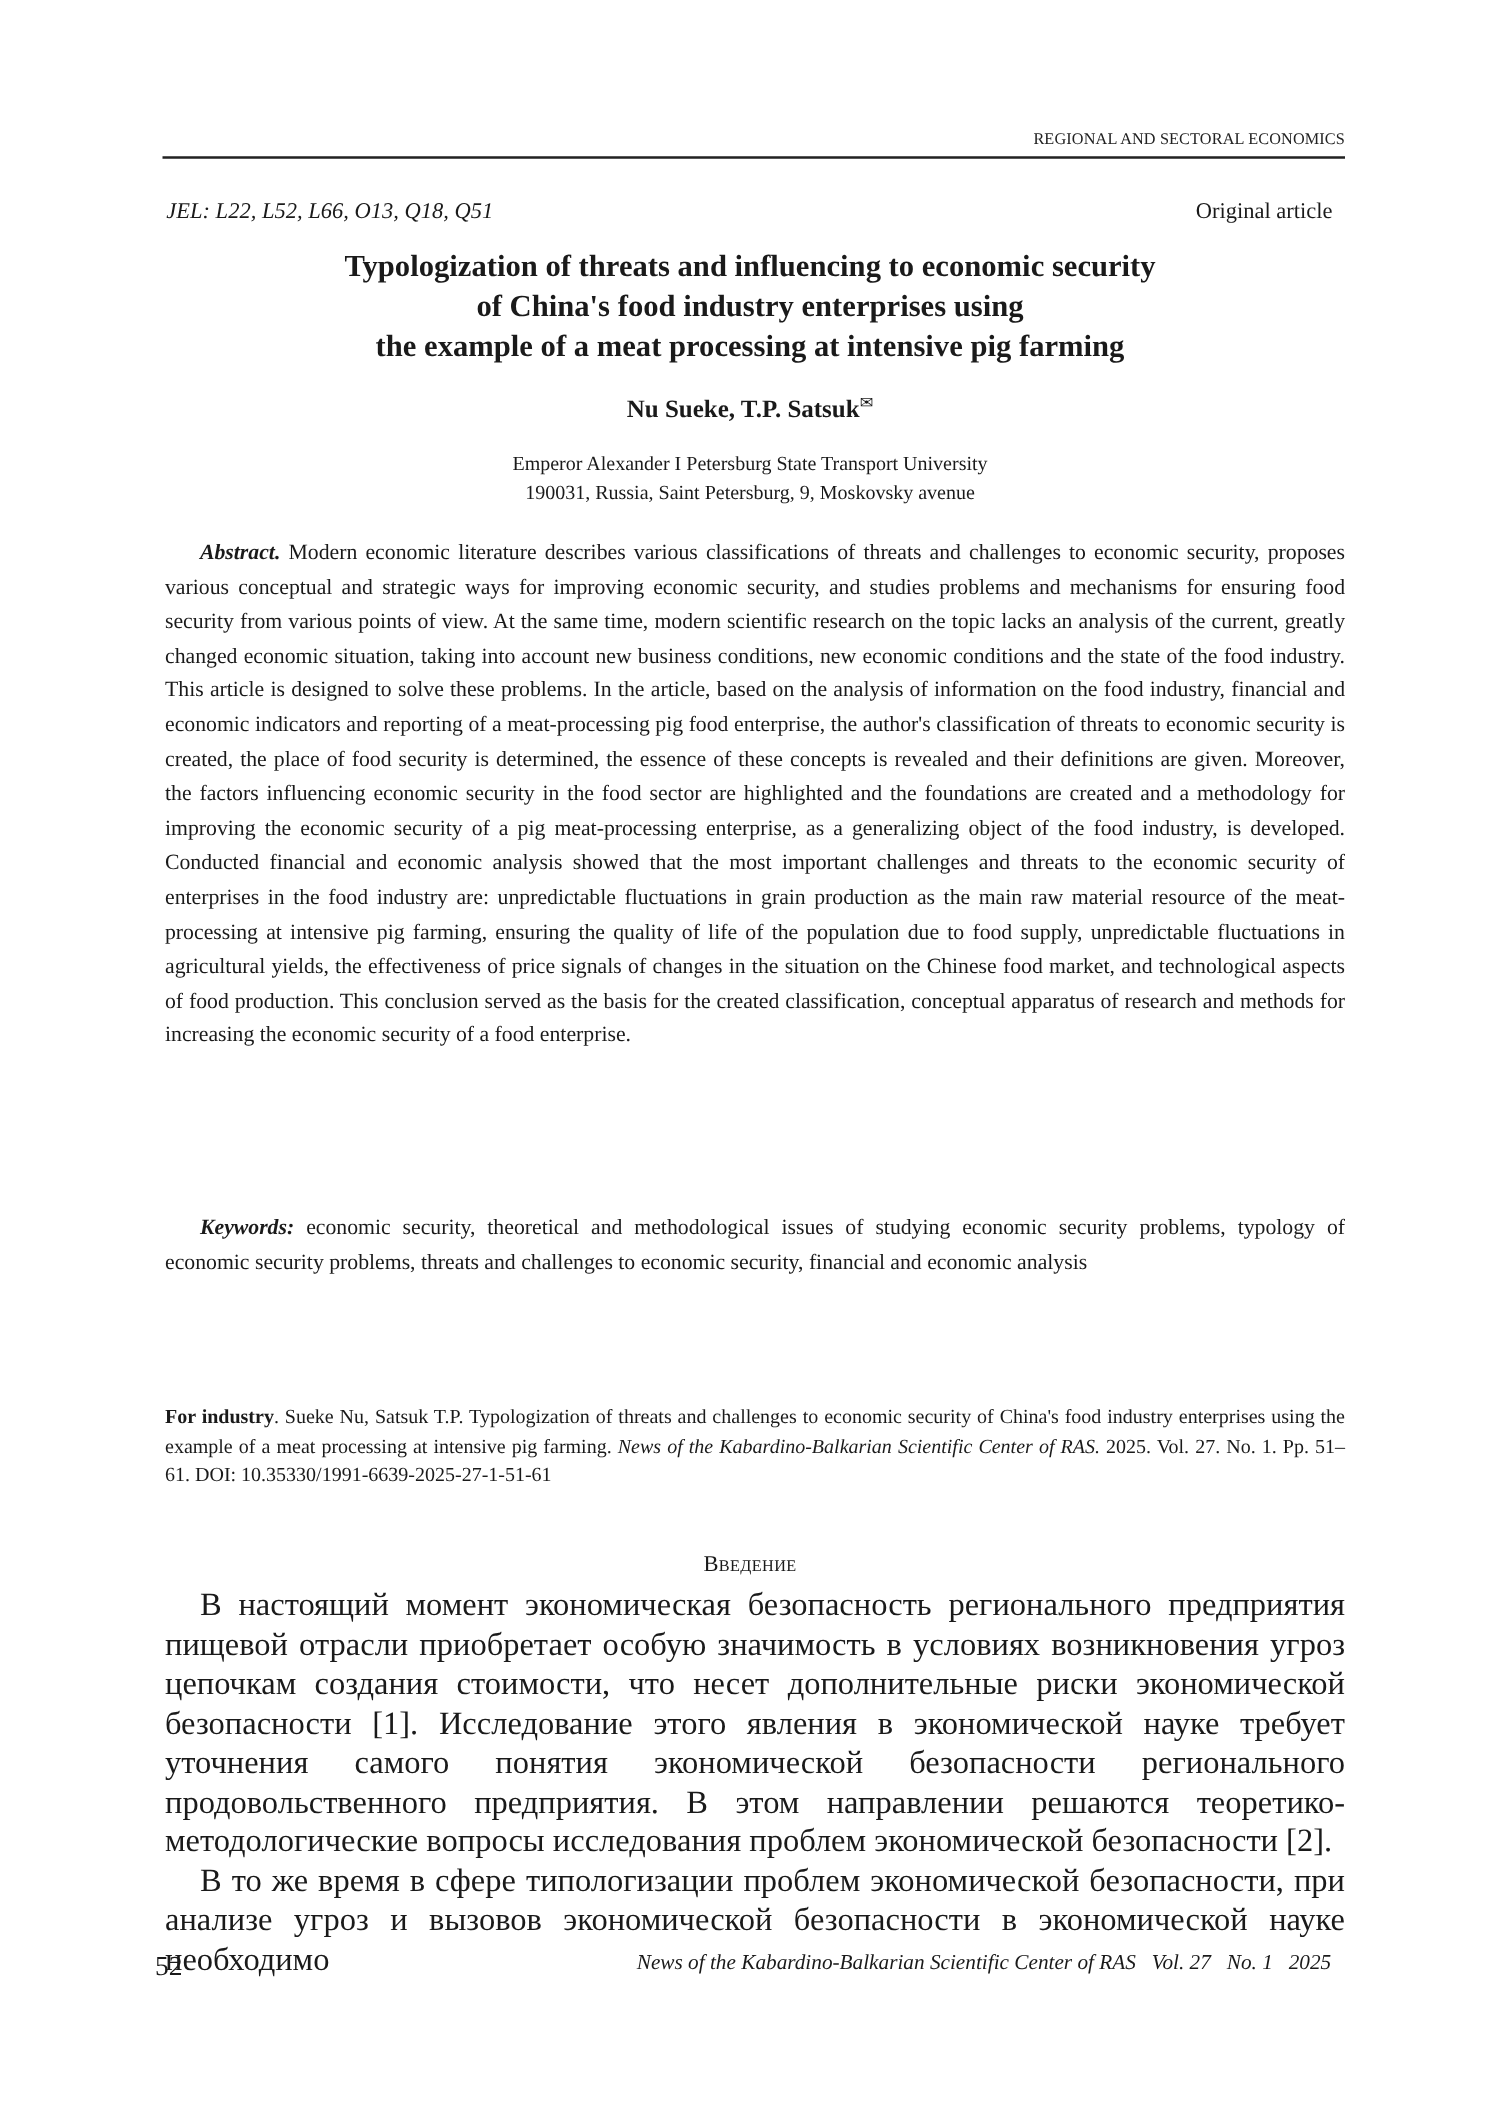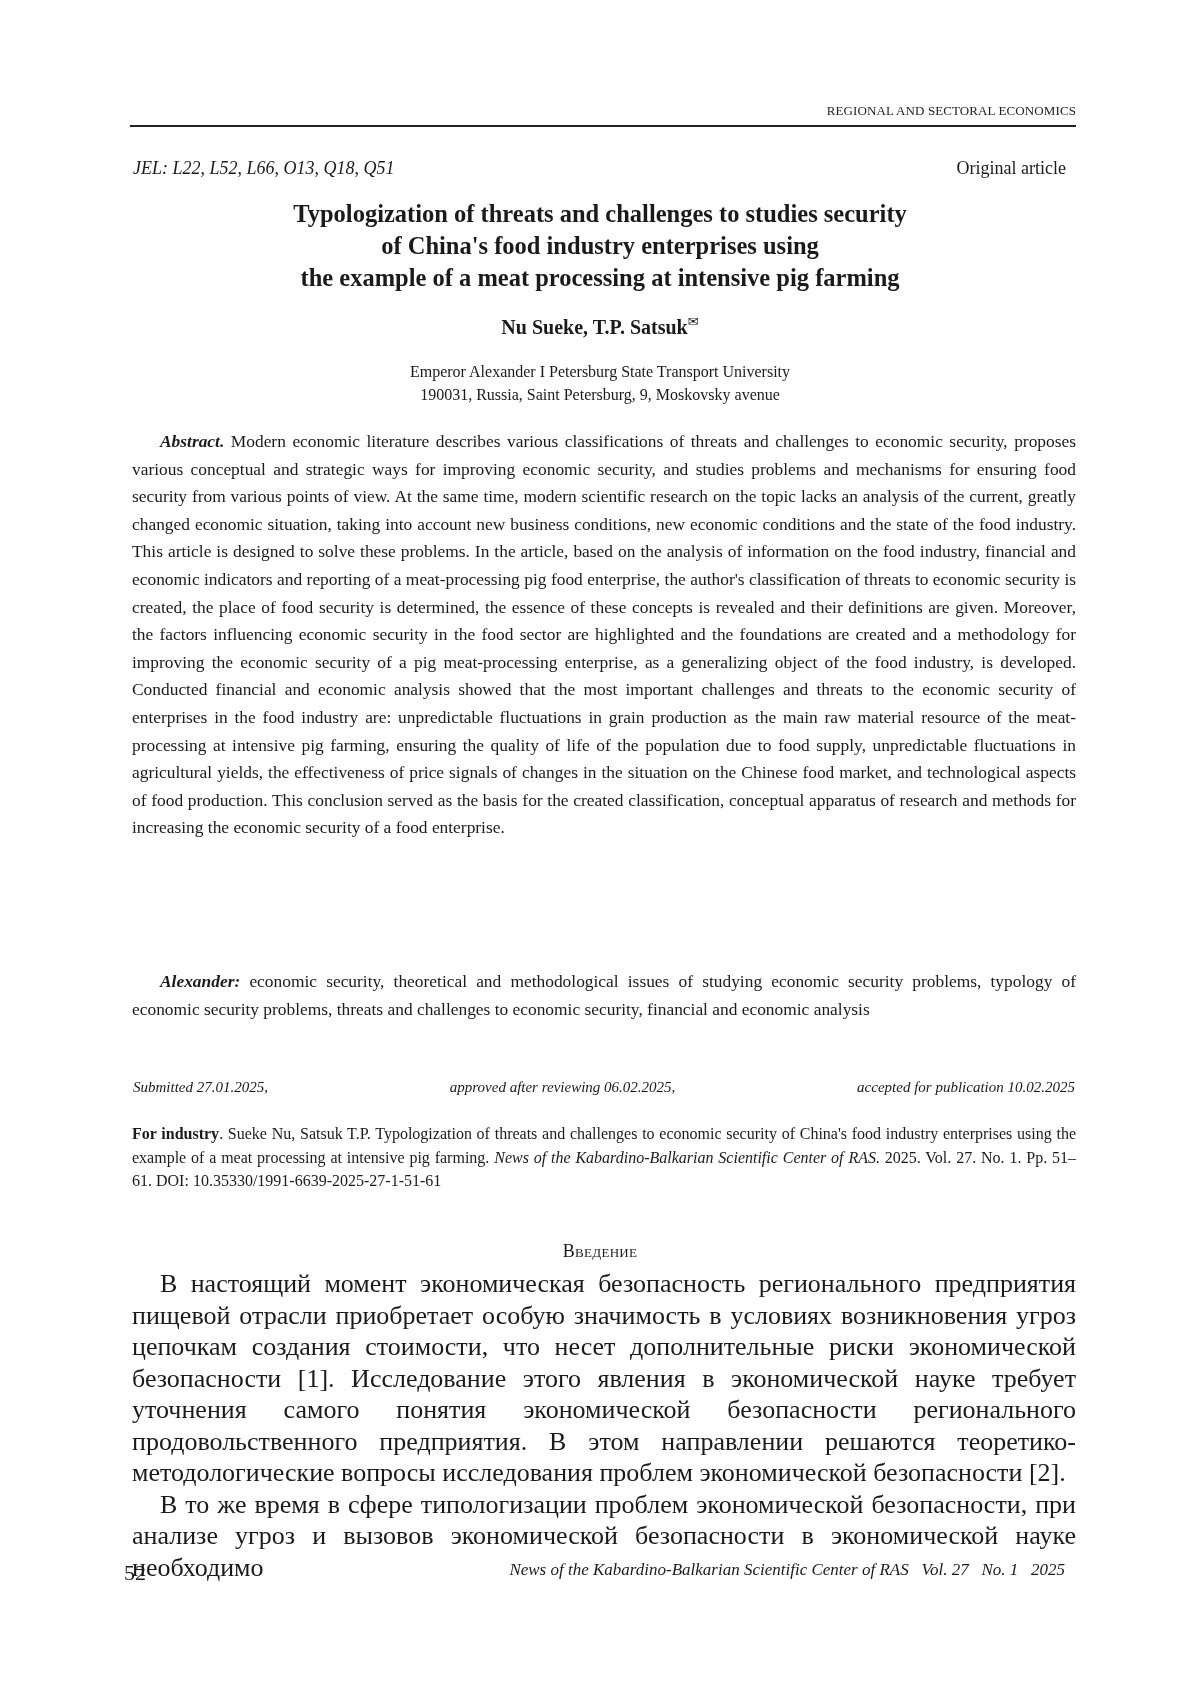--- a/index.html
+++ b/index.html
@@ -67,49 +67,44 @@
 <body>
 
 <div class="page">
   <div class="running-head">REGIONAL AND SECTORAL ECONOMICS</div>
   <div class="head-rule"></div>
 
   <div class="jel">JEL: L22, L52, L66, O13, Q18, Q51</div>
   <div class="article-type">Original article</div>
 
   <div class="title">
-    <div>Typologization of threats and challenges to studies security</div>
+    <div>Typologization of threats and influencing to economic security</div>
     <div>of China's food industry enterprises using</div>
     <div>the example of a meat processing at intensive pig farming</div>
   </div>
 
   <div class="authors">
     <span>Nu Sueke, T.P. Satsuk</span><span class="mail">✉</span>
   </div>
 
   <div class="affil">
     <div>Emperor Alexander I Petersburg State Transport University</div>
     <div>190031, Russia, Saint Petersburg, 9, Moskovsky avenue</div>
   </div>
 
   <p class="abstract">
     <span class="lbl-bi">Abstract.</span>
     <span>Modern economic literature describes various classifications of threats and challenges to economic security, proposes various conceptual and strategic ways for improving economic security, and studies problems and mechanisms for ensuring food security from various points of view. At the same time, modern scientific research on the topic lacks an analysis of the current, greatly changed economic situation, taking into account new business conditions, new economic conditions and the state of the food industry. This article is designed to solve these problems. In the article, based on the analysis of information on the food industry, financial and economic indicators and reporting of a meat-processing pig food enterprise, the author's classification of threats to economic security is created, the place of food security is determined, the essence of these concepts is revealed and their definitions are given. Moreover, the factors influencing economic security in the food sector are highlighted and the foundations are created and a methodology for improving the economic security of a pig meat-processing enterprise, as a generalizing object of the food industry, is developed. Conducted financial and economic analysis showed that the most important challenges and threats to the economic security of enterprises in the food industry are: unpredictable fluctuations in grain production as the main raw material resource of the meat-processing at intensive pig farming, ensuring the quality of life of the population due to food supply, unpredictable fluctuations in agricultural yields, the effectiveness of price signals of changes in the situation on the Chinese food market, and technological aspects of food production. This conclusion served as the basis for the created classification, conceptual apparatus of research and methods for increasing the economic security of a food enterprise.</span>
   </p>
 
   <p class="keywords">
-    <span class="lbl-bi">Alexander:</span>
+    <span class="lbl-bi">Keywords:</span>
     <span>economic security, theoretical and methodological issues of studying economic security problems, typology of economic security problems, threats and challenges to economic security, financial and economic analysis</span>
   </p>
 
-  <div class="dates">
-    <span>Submitted  27.01.2025,</span>
-    <span>approved after reviewing  06.02.2025,</span>
-    <span>accepted for publication  10.02.2025</span>
-  </div>
 
   <p class="citation"><b>For industry</b><span>. Sueke Nu, Satsuk T.P. Typologization of threats and challenges to economic security of China's food industry enterprises using the example of a meat processing at intensive pig farming. </span><i>News of the Kabardino-Balkarian Scientific Center of RAS.</i><span> 2025. Vol. 27. No. 1. Pp. 51–61. DOI: 10.35330/1991-6639-2025-27-1-51-61</span></p>
 
   <div class="section-head">Введение</div>
 
   <div class="body-text">
     <p>В настоящий момент экономическая безопасность регионального предприятия пищевой отрасли приобретает особую значимость в условиях возникновения угроз цепочкам создания стоимости, что несет дополнительные риски экономической безопасности [1]. Исследование этого явления в экономической науке требует уточнения самого понятия экономической безопасности регионального продовольственного предприятия. В этом направлении решаются теоретико-методологические вопросы исследования проблем экономической безопасности [2].</p>
     <p>В то же время в сфере типологизации проблем экономической безопасности, при анализе угроз и вызовов экономической безопасности в экономической науке необходимо</p>
   </div>
 

